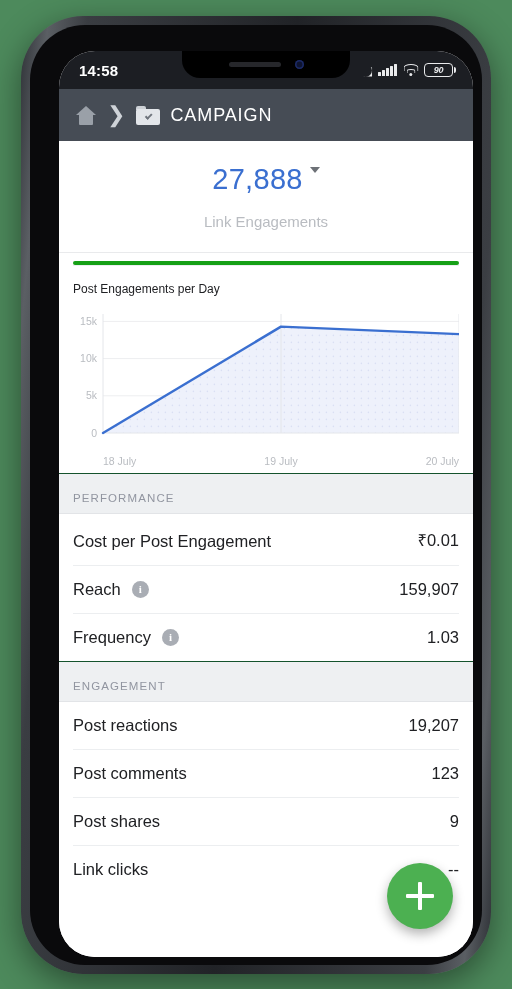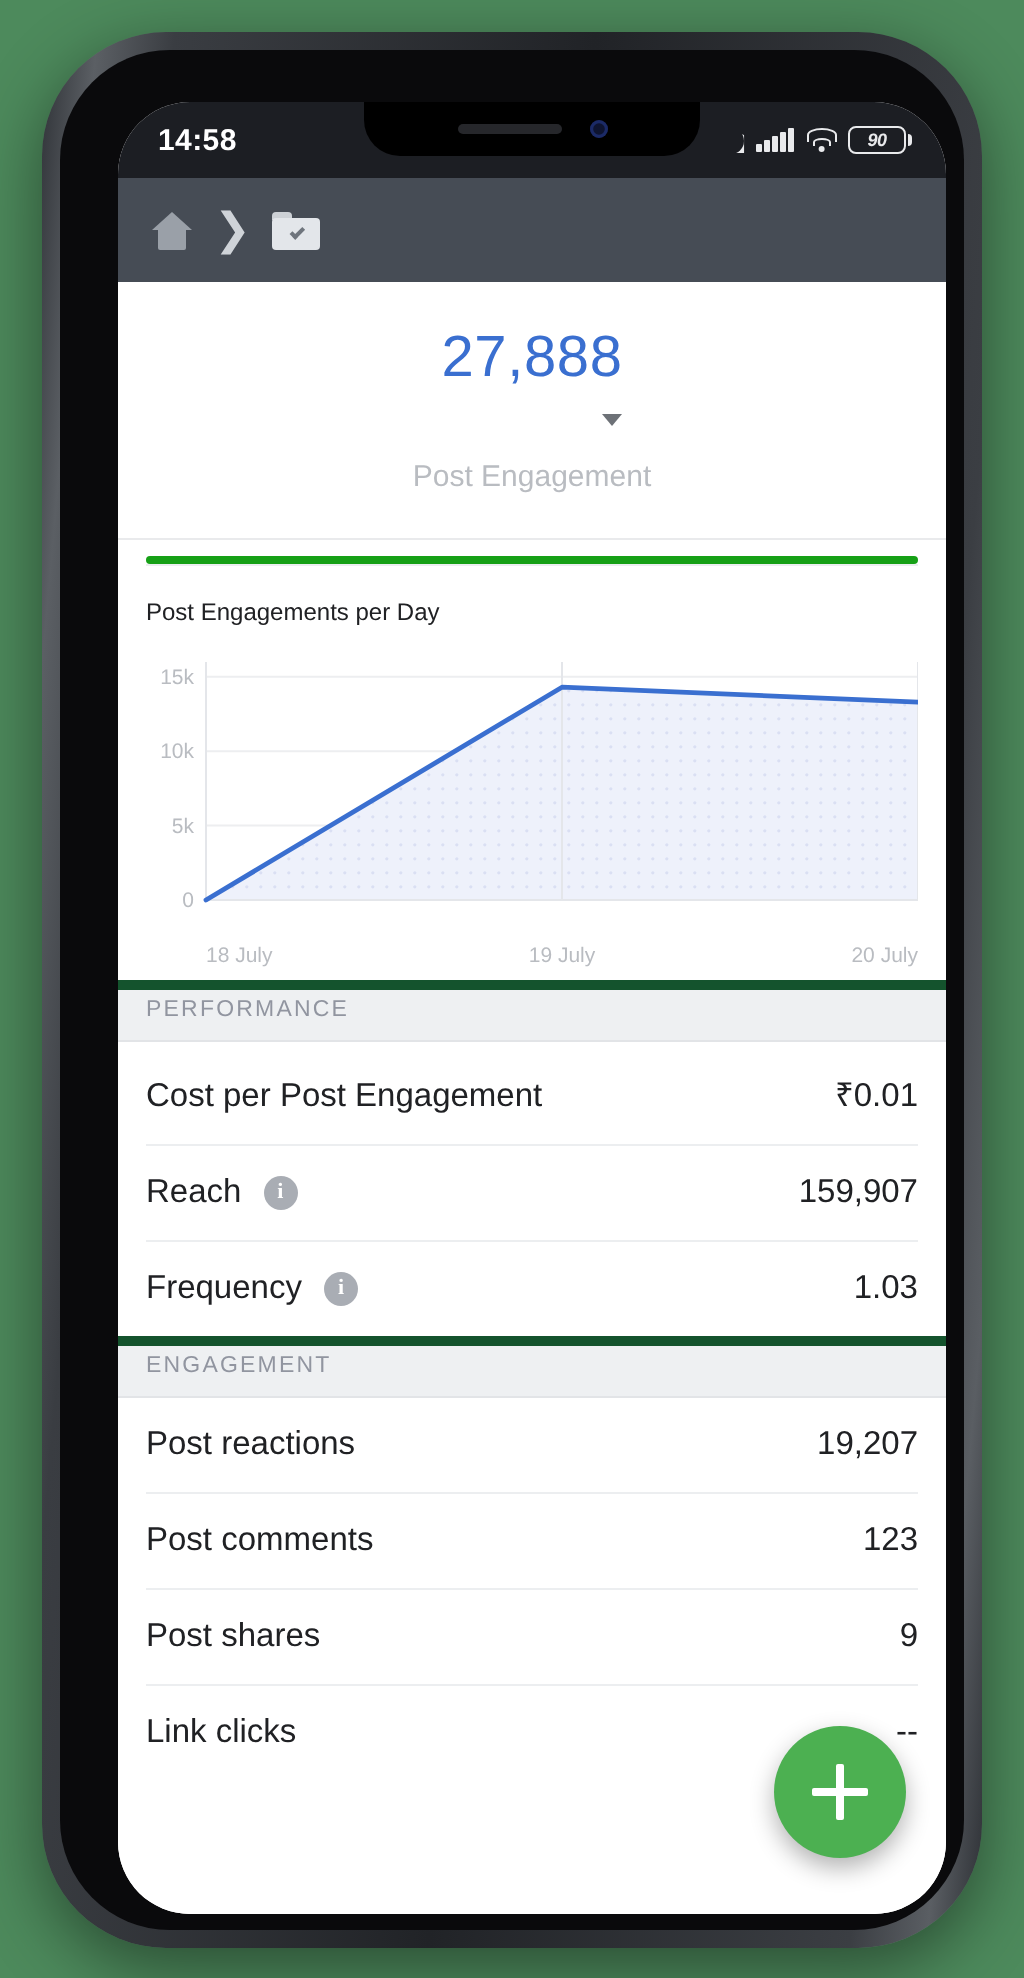--- a/index.html
+++ b/index.html
@@ -98,21 +98,21 @@
     border-left:2px solid #6f757d; border-bottom:2px solid #6f757d; transform:rotate(-45deg);
   }
   .appbar-title { color:#fff; font-size:18px; letter-spacing:.9px; font-weight:500; }
 
   
   .content { background:#fff; height: 816px; overflow:hidden; position:relative; }
 
   .headline { padding: 22px 0 0; text-align:center; }
   .headline-num {
     font-size: 29px; color:#3a6fd0; font-weight:400; letter-spacing:.3px;
-    display:inline-flex; align-items:flex-end; gap:7px;flex-direction:column;
+    display:inline-flex; align-items:flex-start; gap:7px;
   }
   .caret { width:0;height:0;border-left:5px solid transparent;border-right:5px solid transparent;
            border-top:6px solid #6d7177; margin-top:4px;}
   .headline-sub { margin-top: 17px; font-size:15px; color:#b9bcc1; }
   .hr-light { height:1px; background:#e9eaec; margin: 22px 0 0; }
 
   .budget-bar-wrap { padding: 8px 14px 0; }
   .budget-bar { height:4px; background:#e6e8ea; border-radius:2px; overflow:hidden; }
   .budget-bar .fill { height:100%; background:#16a016; }
   .budget-row {
@@ -124,23 +124,23 @@
 
   
   .chart-card { padding: 16px 14px 6px; }
   .chart-title { font-size:12px; color:#202124; margin-bottom: 10px; }
   .chart-box { position:relative; height:145px; }
   .chart-box svg { display:block; }
   .x-labels { display:flex; justify-content:space-between; padding: 4px 0 0 30px; }
   .x-labels span { font-size:10.5px; color:#b9bcc1; }
 
   .section-head {
-    background:#eef0f2; padding: 4px 14px 9px;
+    background:#eef0f2; padding: 18px 14px 9px;
     font-size:11.5px; color:#9195a0; letter-spacing:1.1px;
-    border-top:5px solid #14532d; border-bottom:1px solid #e2e4e7;
+    border-top:1px solid #14532d; border-bottom:1px solid #e2e4e7;
   }
   .metric-row {
     display:flex; align-items:flex-end; justify-content:space-between;
     padding: 14px 14px; font-size:16.5px; color:#202124;
   }
   .metric-left { display:flex; align-items:center; gap:11px; }
   .info-icon {
     width:17px; height:17px; border-radius:50%; background:#a9adb4;
     color:#fff; font-size:11px; font-weight:bold; line-height:17px; text-align:center;
     font-family:"Liberation Serif", serif;
@@ -205,30 +205,31 @@
           <div class="home-icon">
             <div class="roof"></div>
               <div class="body"></div>
           </div>
           <div class="chev-sep">❯</div>
           <div class="folder-icon">
             <div class="tab"></div>
               <div class="bd"></div>
               <div class="ck"></div>
           </div>
+          <div class="appbar-title">CAMPAIGN</div>
         </div>
 
         <div class="content">
 
           <div class="headline">
             <div class="headline-num">
               <span>27,888</span>
               <span class="caret"></span>
             </div>
-            <div class="headline-sub">Post Engagement</div>
+            <div class="headline-sub">Link Engagements</div>
           </div>
 
           <div class="hr-light"></div>
 
           <div class="budget-bar-wrap">
             <div class="budget-bar">
               <div class="fill" id="budget-fill" style="width: 100%;"></div>
             </div>
           </div>
           <div class="divider"></div>

